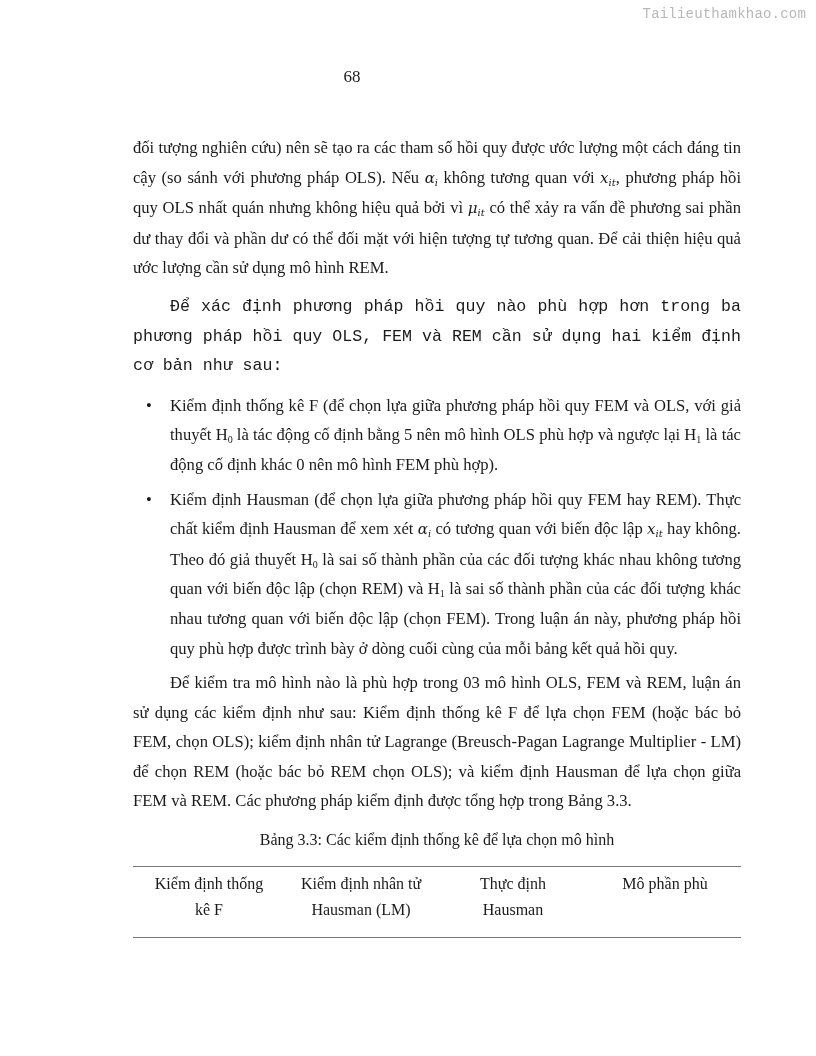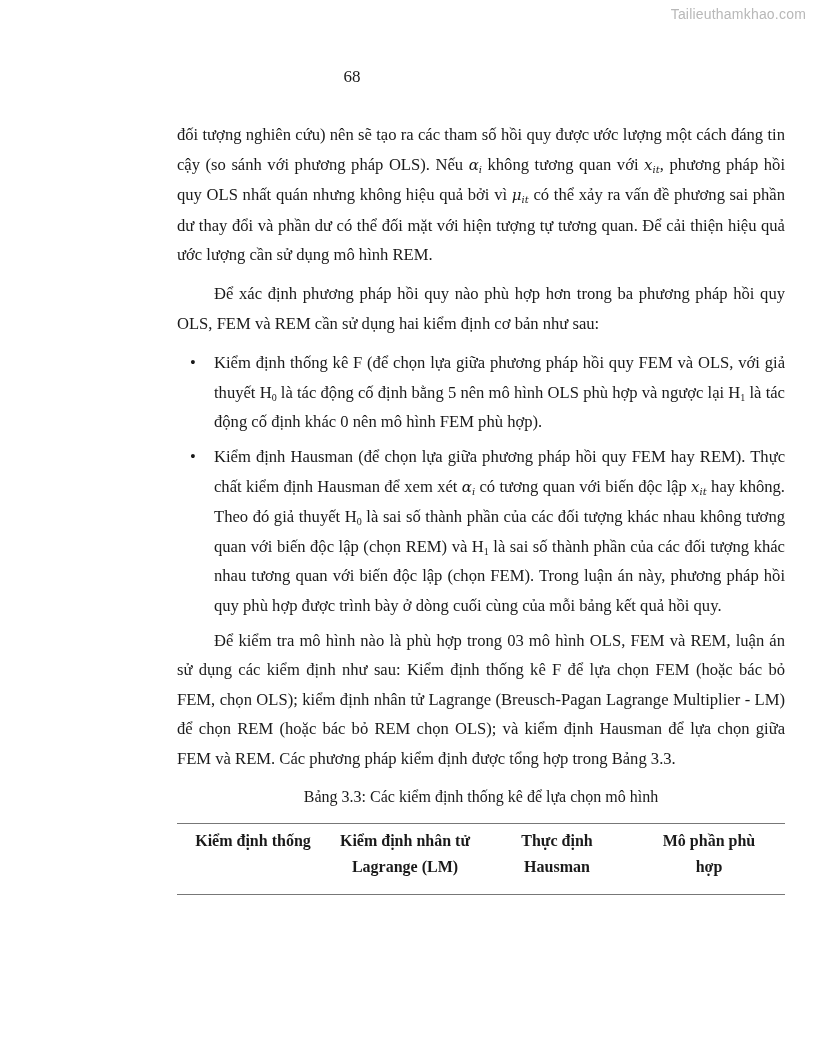--- a/index.html
+++ b/index.html
@@ -12,51 +12,51 @@
       height: 1056px;
       position: relative;
       overflow: hidden;
       font-family: "Liberation Serif", "DejaVu Serif", serif;
       color: #1a1a1a;
     }
     .watermark {
       position: absolute;
       top: 6px;
       right: 10px;
-      font-family: Liberation Sans, sans-serif;
+      font-family: Liberation Mono, monospace;
       font-size: 14px;
       color: #b8b8b8;
       letter-spacing: 0.2px;
     }
     .page-number {
       position: absolute;
       top: 67px;
       left: 0;
       width: 704px;
       text-align: center;
       font-size: 17px;
     }
     .content {
       position: absolute;
-      top: 120px;
+      top: 133px;
       left: 133px;
       width: 608px;
       font-size: 16.6px;
       line-height: 29.6px;
       text-align: justify;
-      margin-left: 44px;
     }
     .para {
       margin: 0;
     }
     .para.indent {
       text-indent: 37px;
     }
     .para-gap {
       margin-top: 9px;
+      font-family: Liberation Mono, monospace;
     }
     .bullets {
       list-style: none;
       margin: 10px 0 0 0;
       padding: 0;
     }
     .bullets li {
       position: relative;
       padding-left: 37px;
       margin: 0;
@@ -92,21 +92,21 @@
     .table-wrap {
       margin-top: 16px;
       border-top: 1.5px solid #777;
       border-bottom: 1.5px solid #777;
       display: grid;
       grid-template-columns: 1fr 1fr 1fr 1fr;
       padding: 4px 0 14px 0;
     }
     .th {
       text-align: center;
-      font-weight: bold;
+      font-weight: normal;
       font-size: 16px;
       line-height: 26px;
     }
   </style>
 </head>
 <body>
 
 <div class="watermark">Tailieuthamkhao.com</div>
 
 <div class="page-number">68</div>
@@ -128,28 +128,28 @@
     </li>
   </ul>
 
   <p class="para indent" style="margin-top:5px;">Để kiểm tra mô hình nào là phù hợp trong 03 mô hình OLS, FEM và REM, luận án sử dụng các kiểm định như sau: Kiểm định thống kê F để lựa chọn FEM (hoặc bác bỏ FEM, chọn OLS); kiểm định nhân tử Lagrange (Breusch-Pagan Lagrange Multiplier - LM) để chọn REM (hoặc bác bỏ REM chọn OLS); và kiểm định Hausman để lựa chọn giữa FEM và REM. Các phương pháp kiểm định được tổng hợp trong Bảng 3.3.</p>
 
   <div class="table-caption">Bảng 3.3: Các kiểm định thống kê để lựa chọn mô hình</div>
 
   <div class="table-wrap">
     <div class="th">
       <div>Kiểm định thống</div>
+      <div>kê F</div>
     </div>
     <div class="th">
       <div>Kiểm định nhân tử</div>
-      <div>Lagrange (LM)</div>
+      <div>Hausman (LM)</div>
     </div>
     <div class="th">
       <div>Thực định</div>
       <div>Hausman</div>
     </div>
     <div class="th">
       <div>Mô phần phù</div>
-      <div>hợp</div>
     </div>
   </div>
 
 </div>
 
 </body></html>

